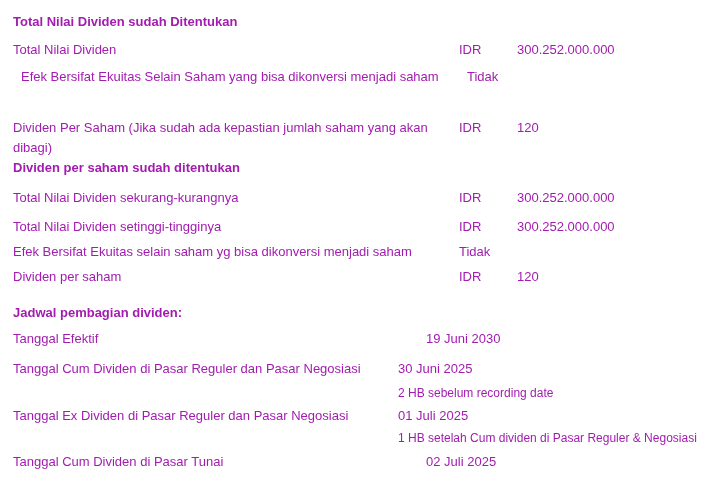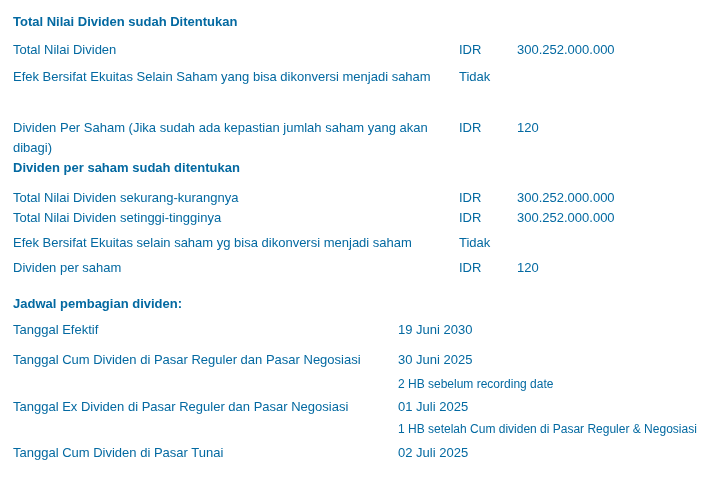--- a/index.html
+++ b/index.html
@@ -7,21 +7,21 @@
     padding: 0;
     background: #ffffff;
   }
   .doc {
     position: relative;
     width: 720px;
     height: 484px;
     box-sizing: border-box;
     padding: 12px 10px 0 13px;
     background: #ffffff;
-    color: #0369a1;
+    color: #a21caf;
     font-family: "Liberation Sans", "DejaVu Sans", sans-serif;
     font-size: 13px;
     line-height: 20px;
     overflow: hidden;
   }
   .heading {
     font-weight: bold;
     font-size: 13px;
     line-height: 20px;
     margin: 0;
@@ -38,24 +38,24 @@
     display: block;
   }
   .note {
     margin-left: 385px;
     font-size: 12px;
     line-height: 16px;
   }
   
   .mt4  { margin-top: 4px; }
   .mt5  { margin-top: 5px; }
-  .mt6  { margin-top: 6px; }
-  .mt7  { margin-top: 7px; }
+  .mt6  { margin-top: 6px; gap: 28px; }
+  .mt7  { margin-top: 7px; margin-left: 8px; }
   .mt8  { margin-top: 8px; }
-  .mt9  { }
+  .mt9  { margin-top: 9px; }
   .mt10 { margin-top: 10px; }
   .mt11 { }
   .mt16 { margin-top: 16px; }
   .mt25 { margin-top: 31px; }
 </style>
 </head>
 <body>
 
 <div class="doc">
 

